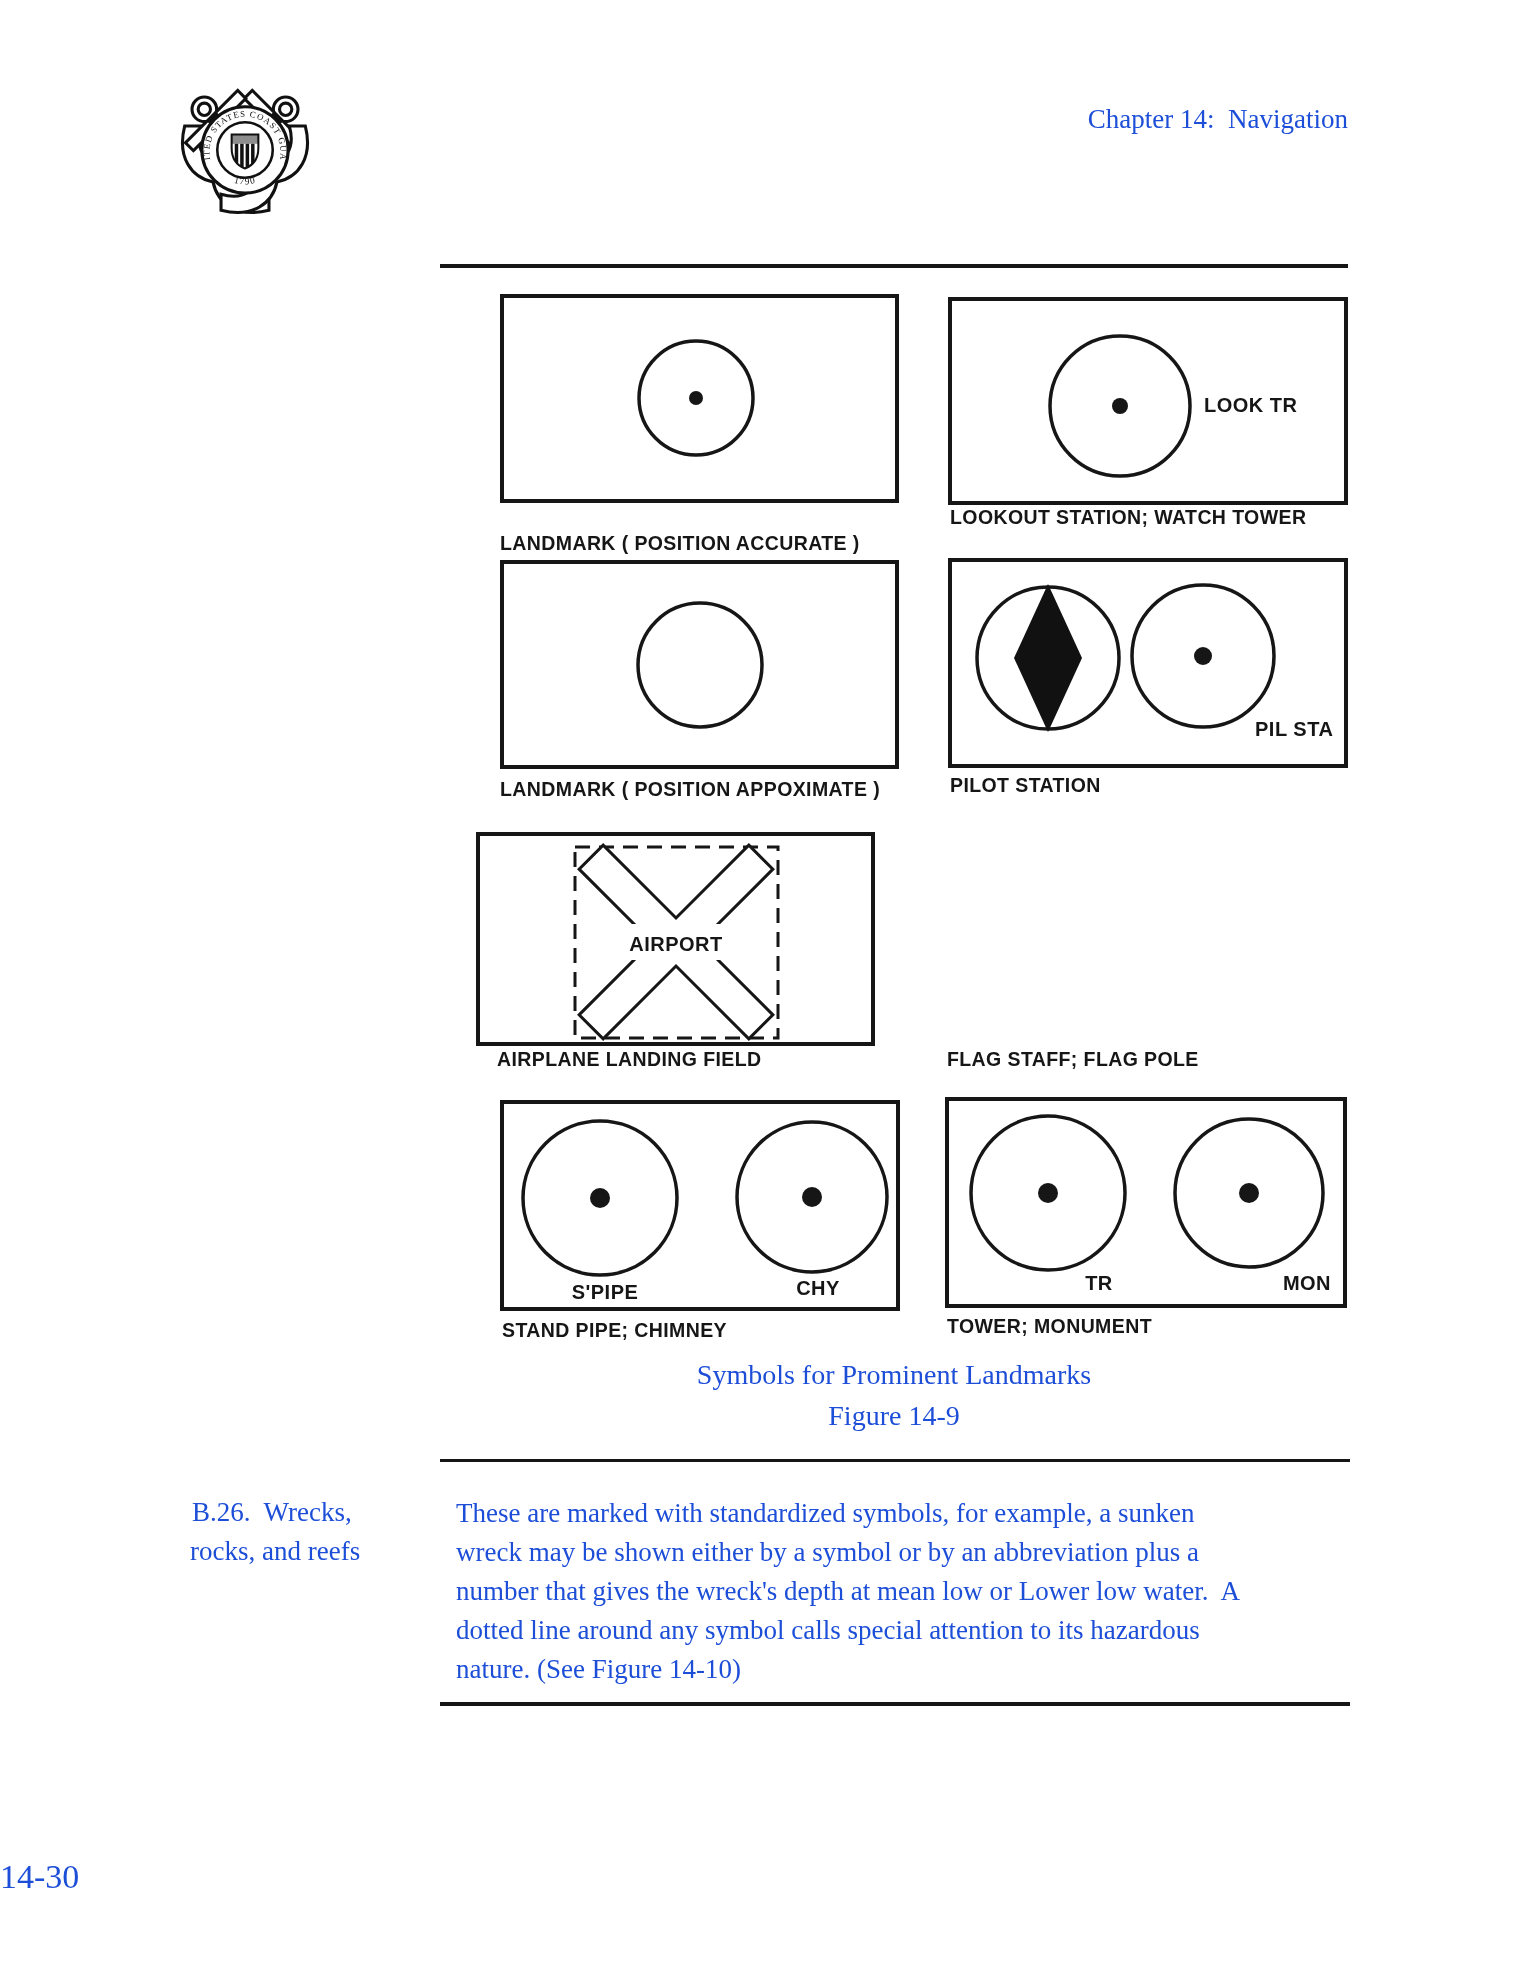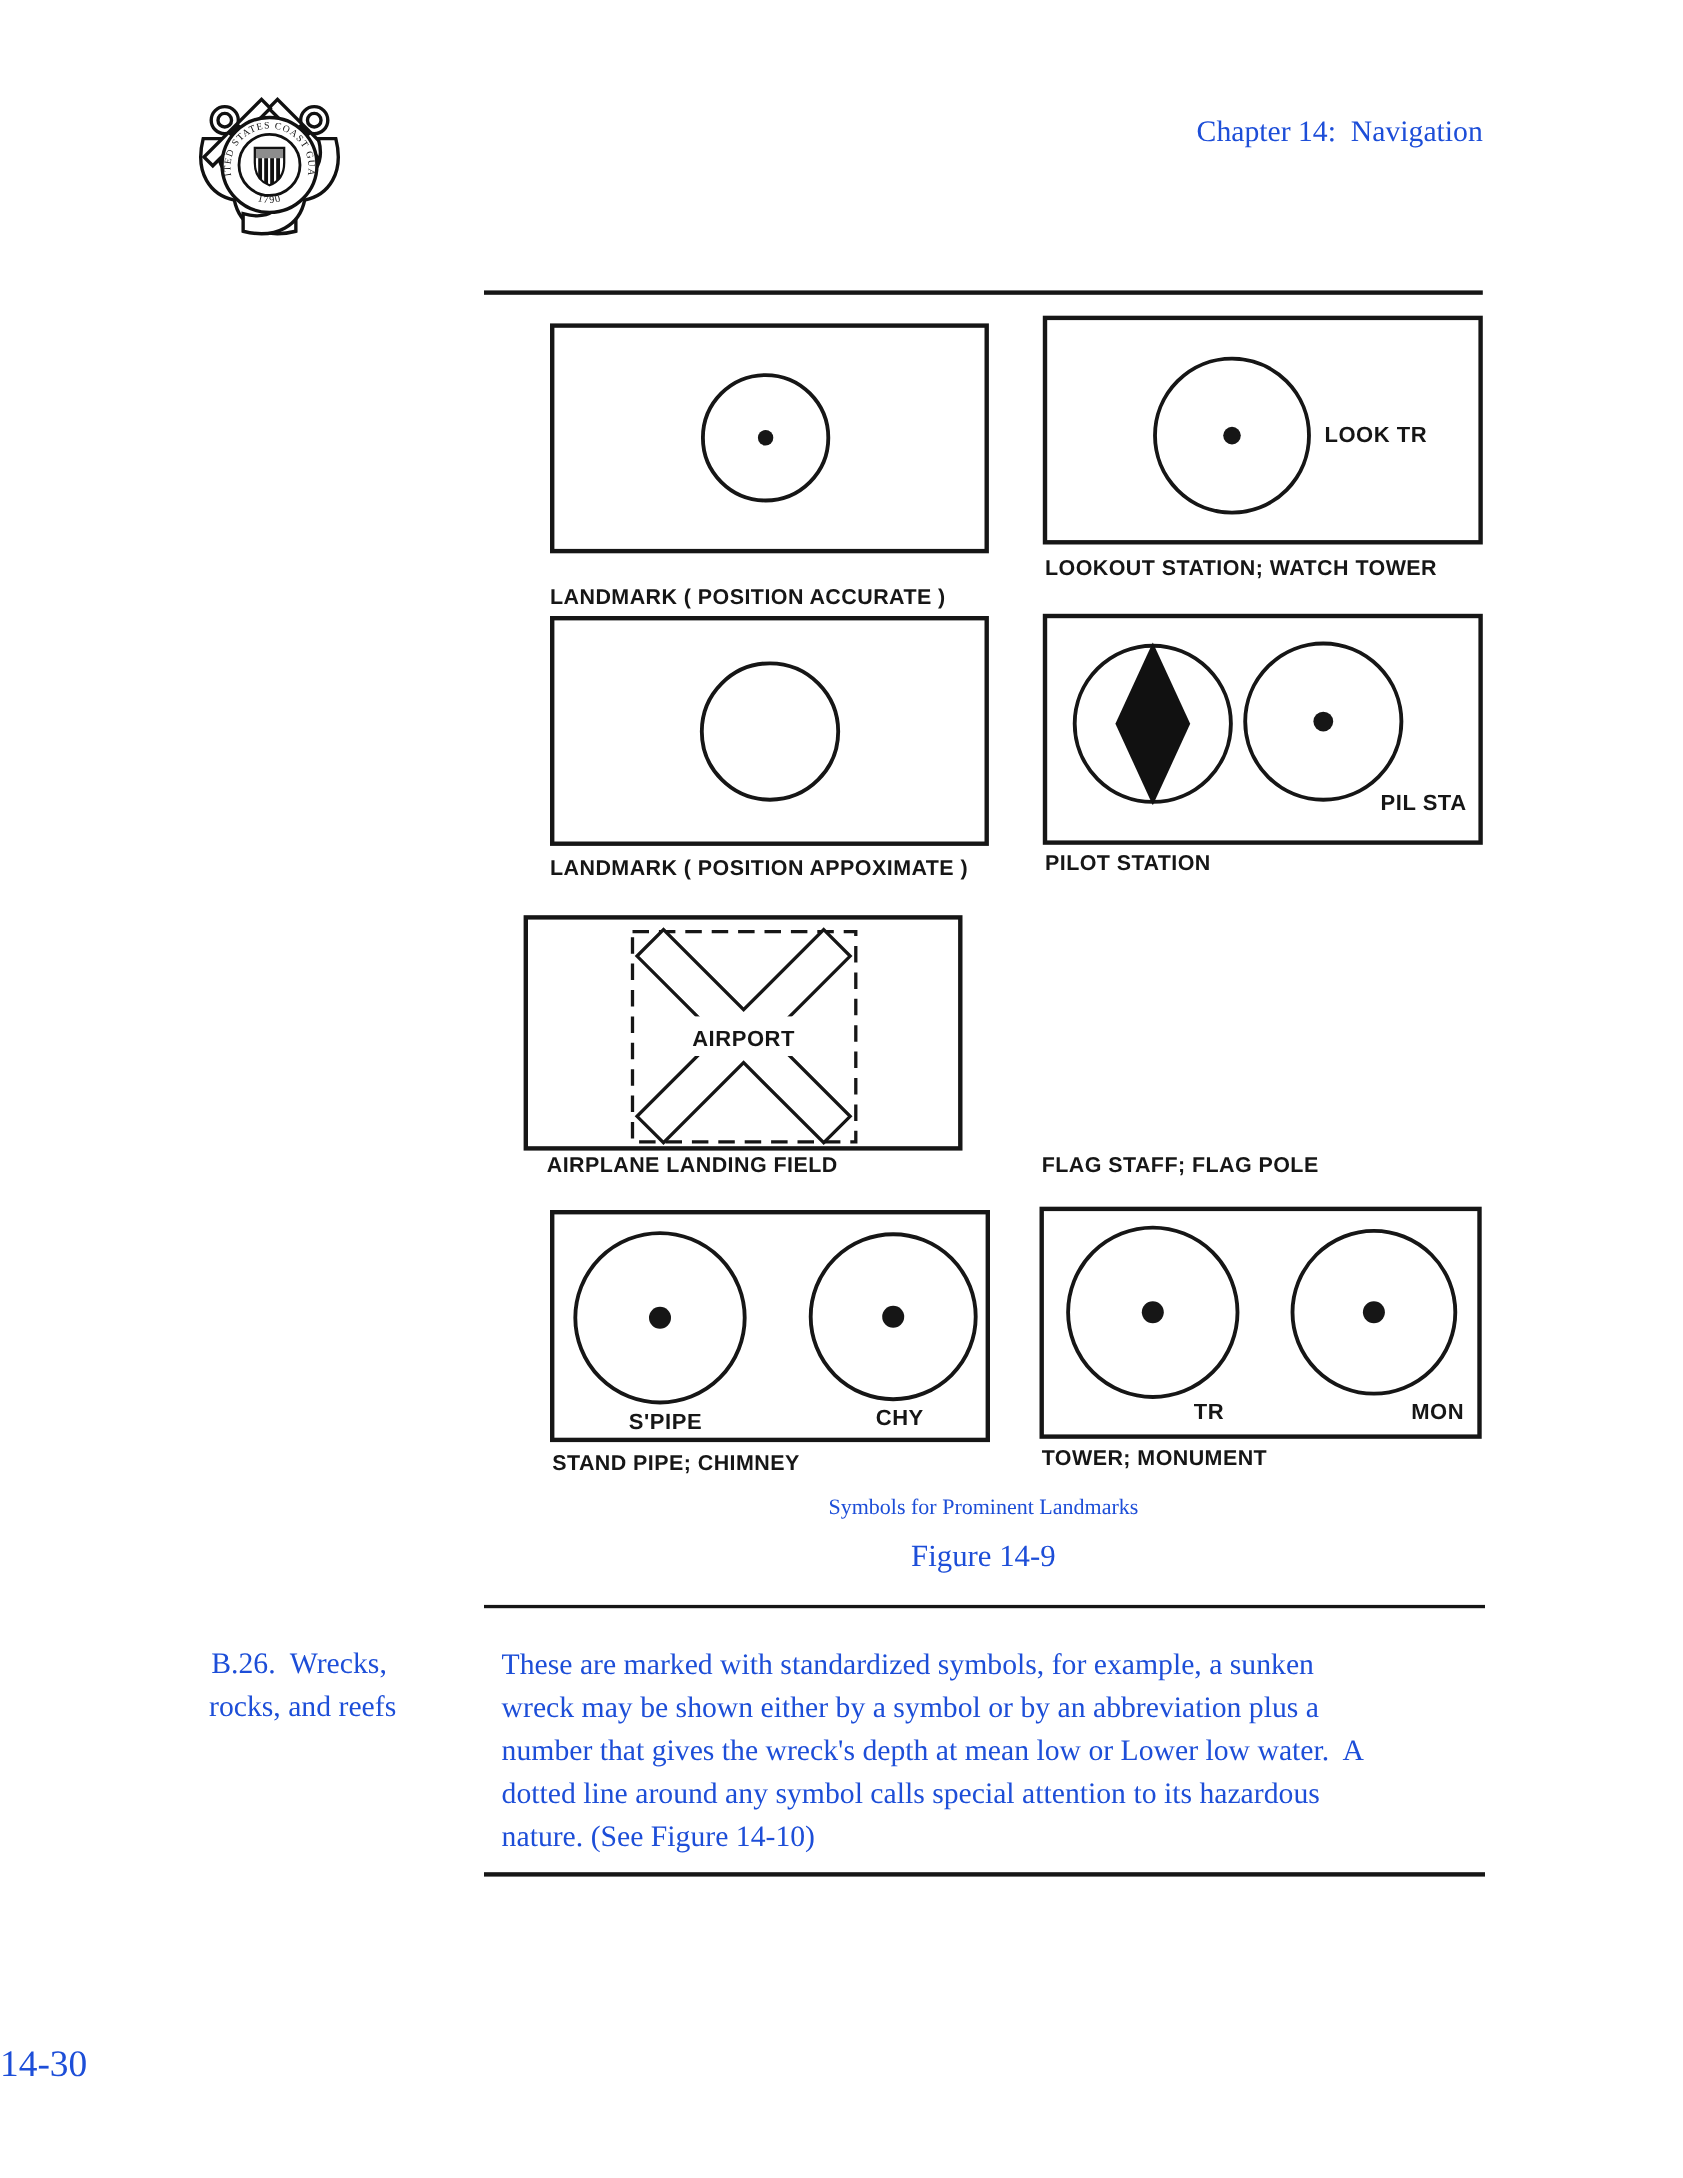--- a/index.html
+++ b/index.html
@@ -67,21 +67,21 @@
   <div class="rule" style="left:440px;top:264px;width:908px;height:4px;"></div>
 
   <div class="panel" style="left:500px;top:294px;width:399px;height:209px;">
     <svg viewBox="0 0 391 201">
       <circle cx="192" cy="100" r="57" fill="none" stroke="#161616" stroke-width="3.5"></circle>
       <circle cx="192" cy="100" r="7" fill="#161616"></circle>
     </svg>
   </div>
   <div class="plabel" style="left:500px;top:532px;">LANDMARK ( POSITION ACCURATE )</div>
 
-  <div class="panel" style="left:948px;top:287px;width:400px;height:208px;">
+  <div class="panel" style="left:948px;top:297px;width:400px;height:208px;">
     <svg viewBox="0 0 392 200">
       <circle cx="168" cy="105" r="70" fill="none" stroke="#161616" stroke-width="3.5"></circle>
       <circle cx="168" cy="105" r="8" fill="#161616"></circle>
       <text class="svgtxt" x="252" y="111">LOOK TR</text>
     </svg>
   </div>
   <div class="plabel" style="left:950px;top:506px;">LOOKOUT STATION; WATCH TOWER</div>
 
   <div class="panel" style="left:500px;top:560px;width:399px;height:209px;">
     <svg viewBox="0 0 391 201">
@@ -130,21 +130,21 @@
       <circle cx="99" cy="92" r="77" fill="none" stroke="#161616" stroke-width="3.5"></circle>
       <circle cx="99" cy="92" r="10" fill="#161616"></circle>
       <circle cx="300" cy="92" r="74" fill="none" stroke="#161616" stroke-width="3.5"></circle>
       <circle cx="300" cy="92" r="10" fill="#161616"></circle>
       <text class="svgtxt" x="150" y="189" text-anchor="middle">TR</text>
       <text class="svgtxt" x="358" y="189" text-anchor="middle">MON</text>
     </svg>
   </div>
   <div class="plabel" style="left:947px;top:1315px;">TOWER; MONUMENT</div>
 
-  <div class="abs serif" style="left:440px;top:1359px;width:908px;text-align:center;font-size:20px;">Symbols for Prominent Landmarks</div>
+  <div class="abs serif" style="left:440px;top:1359px;width:908px;text-align:center;font-size:28px;">Symbols for Prominent Landmarks</div>
   <div class="abs serif" style="left:440px;top:1400px;width:908px;text-align:center;font-size:28px;">Figure 14-9</div>
 
   <div class="rule" style="left:440px;top:1459px;width:910px;height:3px;"></div>
 
   <div class="abs serif pre" style="left:192px;top:1497px;font-size:27px;">B.26.  Wrecks,</div>
   <div class="abs serif" style="left:190px;top:1536px;font-size:27px;">rocks, and reefs</div>
 
   <div class="bodyline serif" style="left:456px;top:1494px;">These are marked with standardized symbols, for example, a sunken</div>
   <div class="bodyline serif" style="left:456px;top:1533px;">wreck may be shown either by a symbol or by an abbreviation plus a</div>
   <div class="bodyline serif" style="left:456px;top:1572px;">number that gives the wreck's depth at mean low or Lower low water.  A</div>

